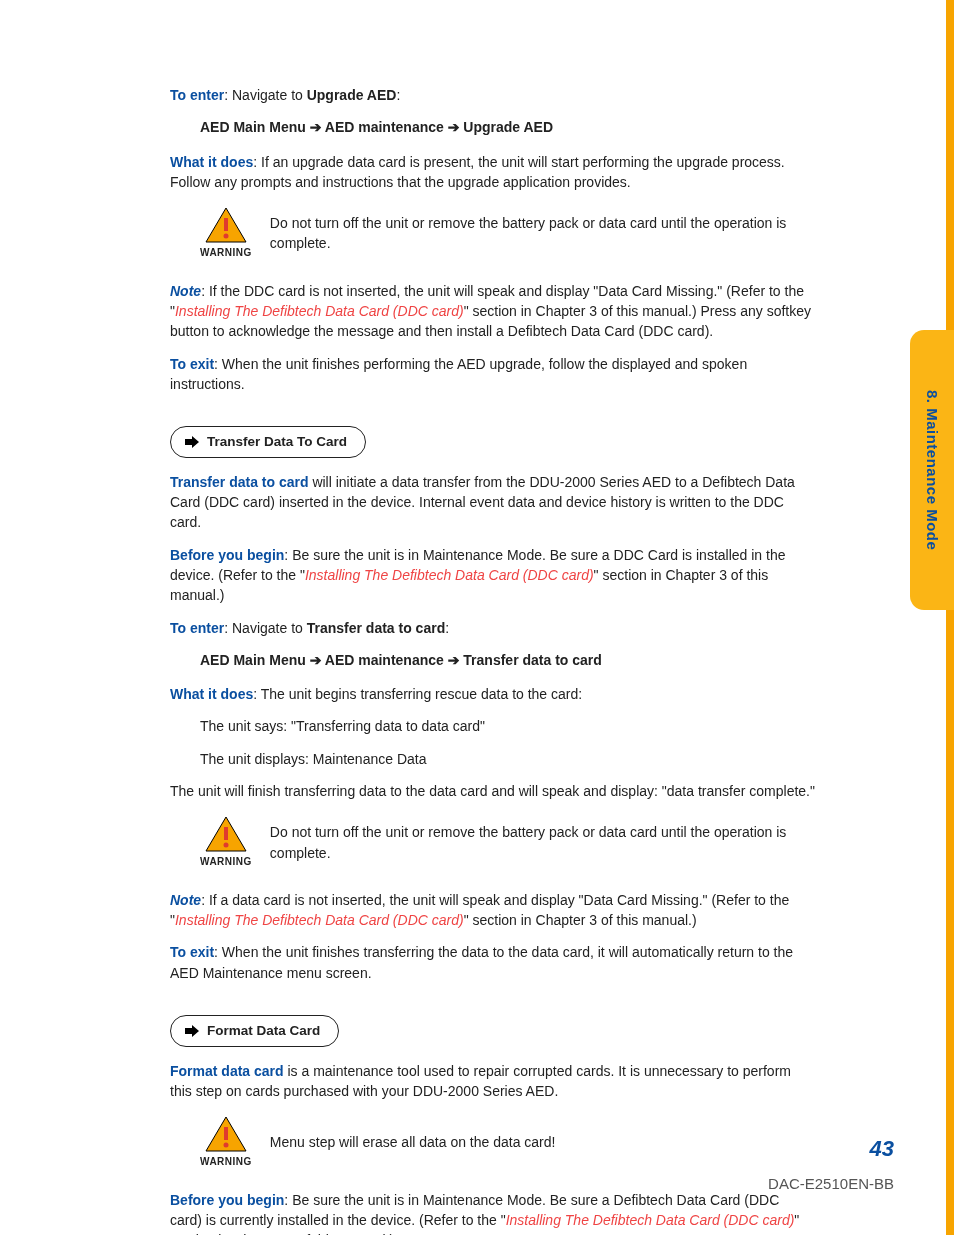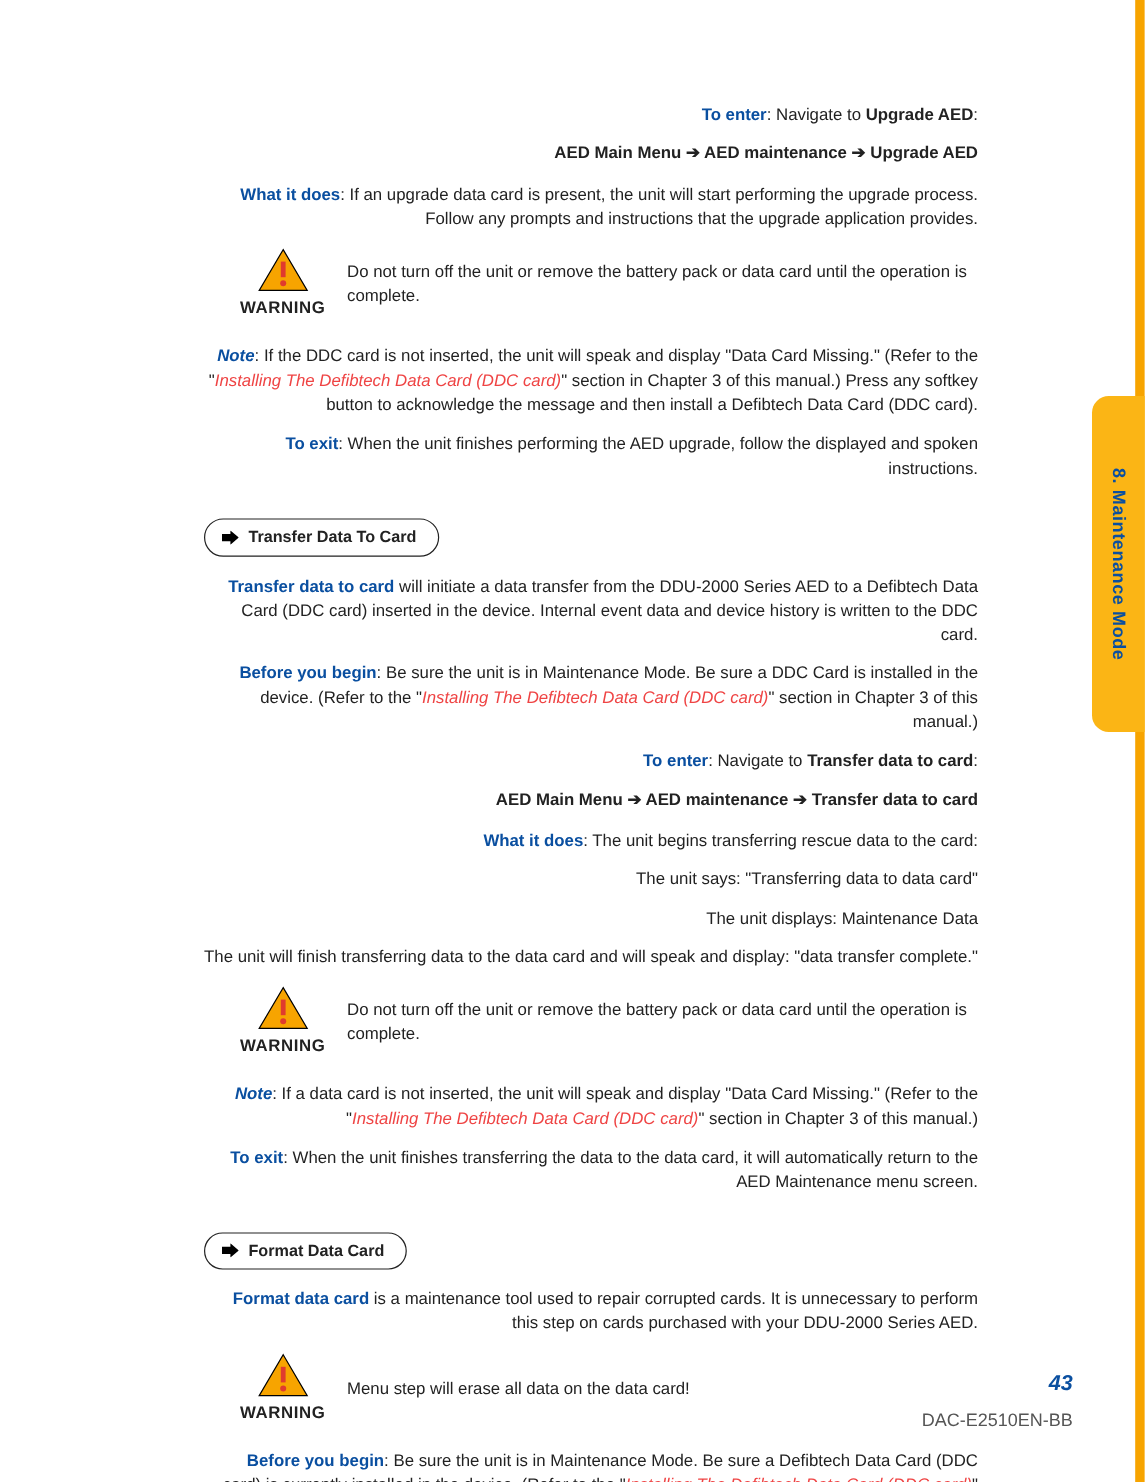--- a/index.html
+++ b/index.html
@@ -37,35 +37,35 @@
     writing-mode: vertical-rl;
     font-weight: bold;
     color: #0a4fa0;
     font-size: 15px;
     letter-spacing: 0.5px;
   }
   .page {
     padding: 85px 90px 40px 170px;
     width: 905px;
   }
-  p { margin-bottom: 12px; text-align: right; }
+  p { margin-bottom: 12px; }
   .lbl { font-weight: bold; color: #0a4fa0; }
   .lbl-blk { font-weight: bold; color: #222; }
   .link { color: #ef4444; font-style: italic; }
   .note-lbl { font-weight: bold; font-style: italic; color: #0a4fa0; }
   .breadcrumb { font-weight: bold; margin-left: 30px; margin-bottom: 14px; }
   .warning-block {
     display: flex;
     align-items: center;
     gap: 18px;
     margin: 14px 0 20px 30px;
   }
   .warning-icon { text-align: center; }
   .warning-icon svg { display: block; margin: 0 auto; }
-  .warning-label { font-weight: bold; font-size: 14px; letter-spacing: 0.5px; margin-top: 2px; }
+  .warning-label { font-weight: bold; font-size: 10px; letter-spacing: 0.5px; margin-top: 2px; }
   .warning-text { font-size: 14px; }
   .indent { margin-left: 30px; }
   .sub-pill {
     display: inline-flex;
     align-items: center;
     border: 1.5px solid #222;
     border-radius: 20px;
     padding: 5px 18px 5px 14px;
     font-weight: bold;
     font-size: 13.5px;
@@ -73,21 +73,21 @@
     gap: 8px;
   }
   .sub-pill svg { flex-shrink: 0; }
   .page-num {
     position: absolute;
     right: 60px;
     bottom: 70px;
     font-style: italic;
     font-weight: bold;
     color: #0a4fa0;
-    font-size: 18px;
+    font-size: 22px;
   }
   .doc-id {
     position: absolute;
     right: 60px;
     bottom: 40px;
     font-size: 15px;
     color: #555;
   }
 </style>
 </head>

